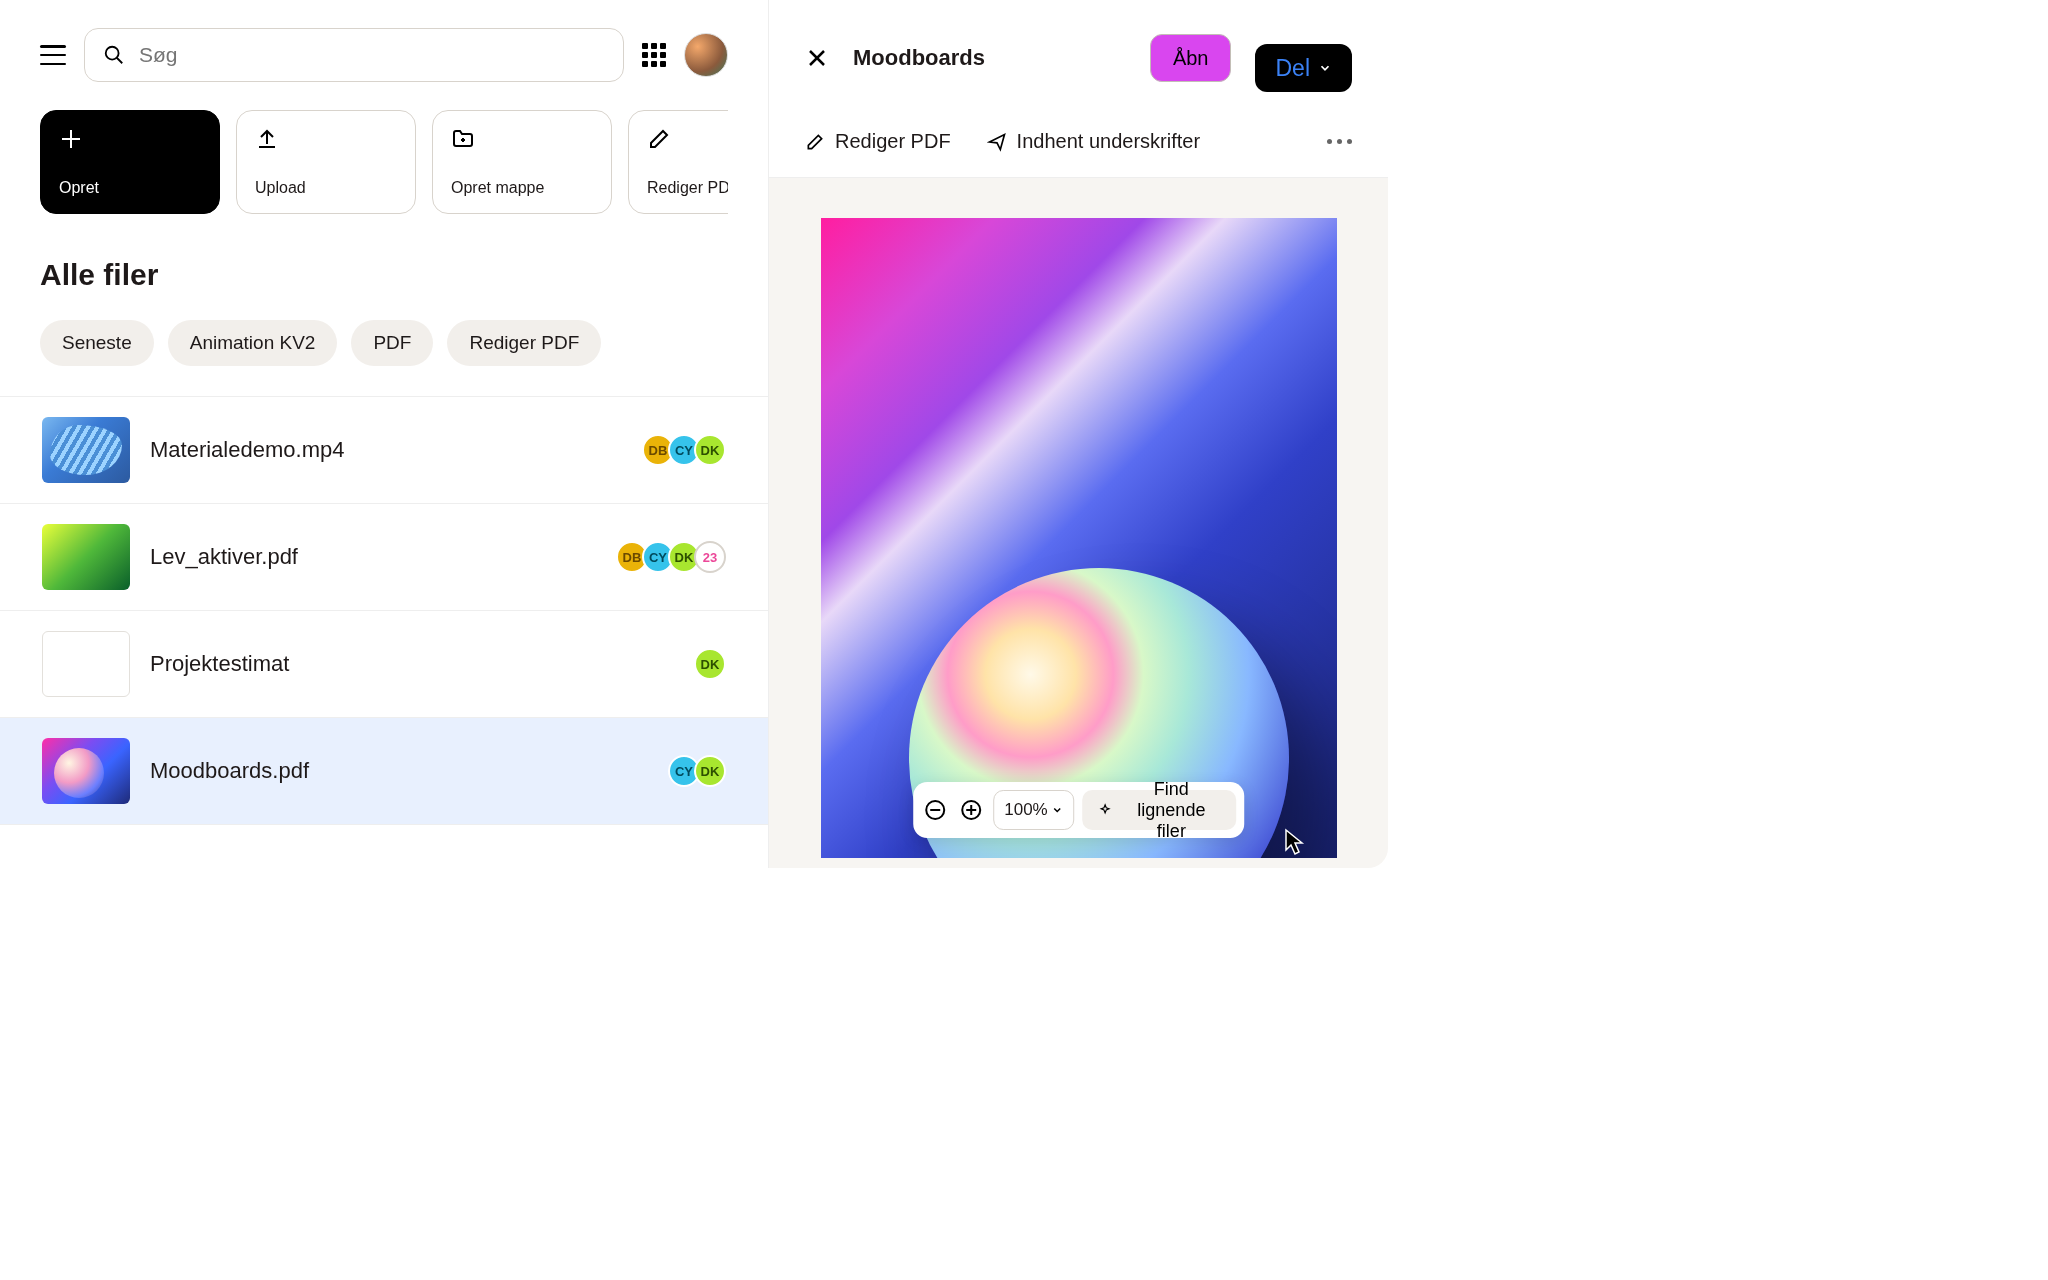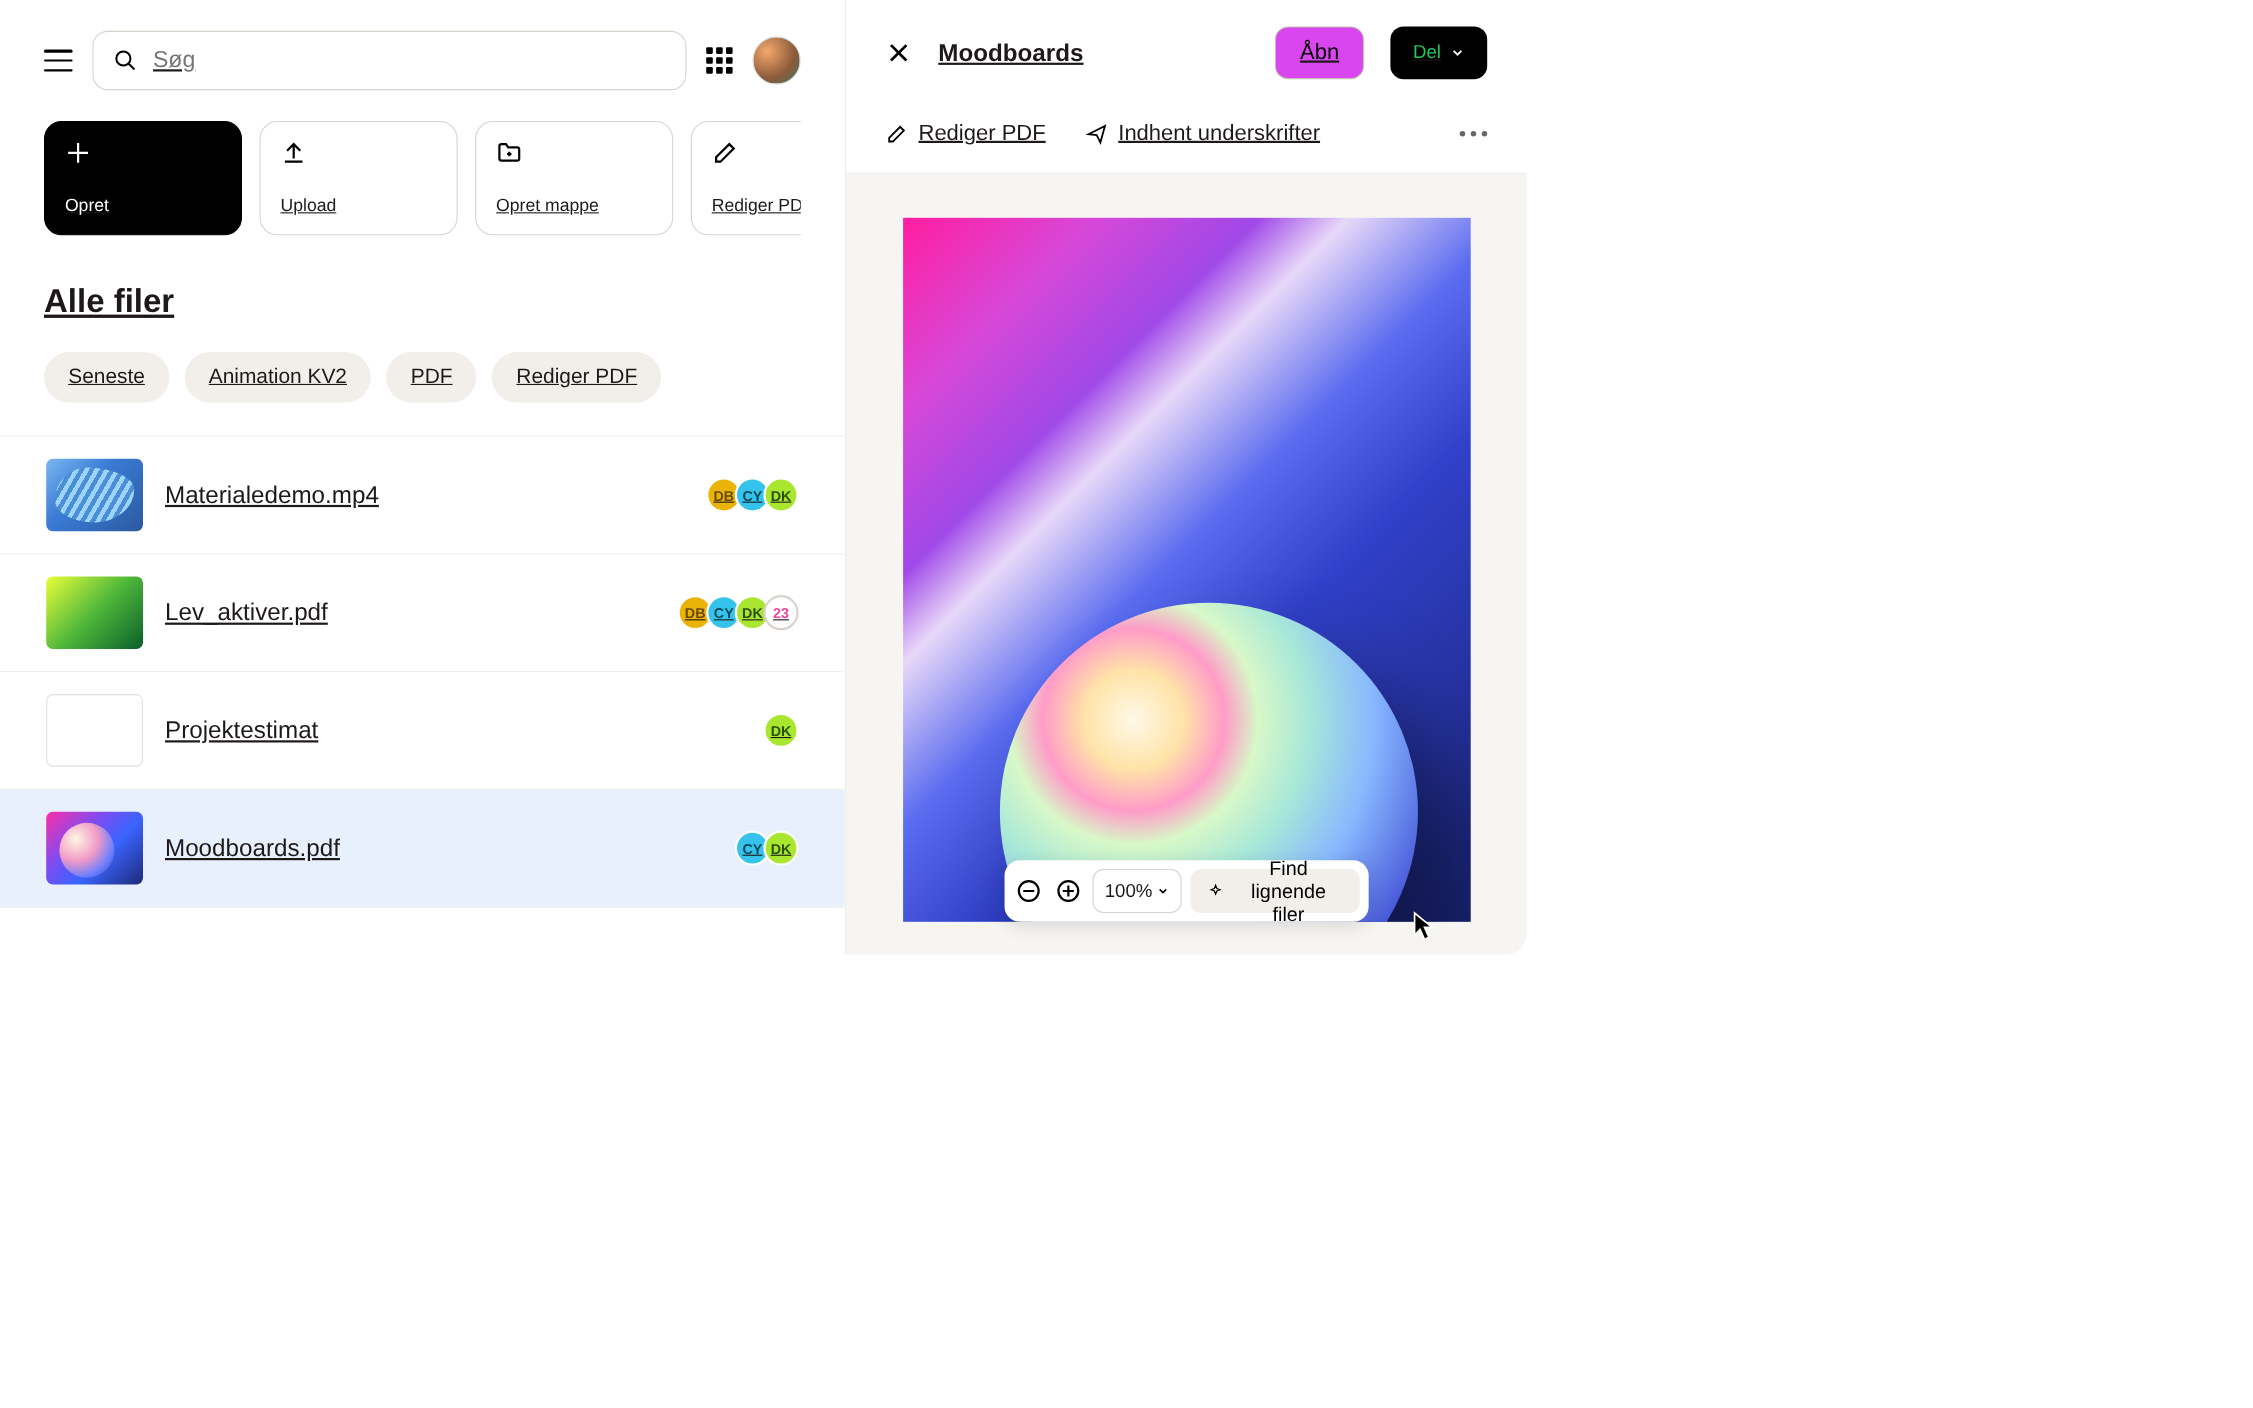--- a/index.html
+++ b/index.html
@@ -1,17 +1,17 @@
 <!DOCTYPE html>
 <html><head>
 <meta charset="utf-8">
 <style>
 * { box-sizing: border-box; margin: 0; padding: 0; }
 body { font-family: -apple-system, BlinkMacSystemFont, "Segoe UI", Helvetica, Arial, sans-serif; background: #fff; color: #1e1919; height: 868px; width: 1388px; overflow: hidden; border-radius: 20px; }
-.app { display: flex; height: 100%; text-decoration: underline; }
+.app { display: flex; height: 100%; }
 .left { flex: 1; padding: 28px 40px 0 40px; display: flex; flex-direction: column; overflow: hidden; }
 .right { width: 620px; border-left: 1px solid #eee; display: flex; flex-direction: column; background: #fff; }
 
 .topbar { display: flex; align-items: center; gap: 18px; margin-bottom: 28px; }
 .hamburger { width: 26px; height: 20px; display: flex; flex-direction: column; justify-content: space-between; cursor: pointer; }
 .hamburger span { height: 2.5px; background: #000; border-radius: 2px; }
 .search { flex: 1; height: 54px; border: 1px solid #d8d3cc; border-radius: 14px; display: flex; align-items: center; padding: 0 18px; gap: 14px; }
 .search input { border: none; outline: none; font-size: 21px; flex: 1; color: #999; background: transparent; }
 .apps-grid { width: 24px; height: 24px; display: grid; grid-template-columns: repeat(3,1fr); grid-template-rows: repeat(3,1fr); gap: 3px; }
 .apps-grid div { background: #000; border-radius: 1px; }
@@ -44,21 +44,21 @@
 .badge:first-child { margin-left: 0; }
 .b-orange { background: #eab308; color: #6b4a00; }
 .b-blue { background: #36c3eb; color: #004a5c; }
 .b-green { background: #a8e62f; color: #2d5000; }
 .b-white { background: #fff; color: #ec4899; border: 2px solid #d8d3cc; }
 
 .right-header { display: flex; align-items: center; gap: 24px; padding: 24px 36px; }
 .close { width: 24px; height: 24px; cursor: pointer; }
 .right-title { flex: 1; font-size: 22px; font-weight: 600; }
 .btn-open { height: 48px; padding: 0 22px; border: 1px solid #c3beb6; border-radius: 12px; font-size: 20px; font-weight: 500; background: #d946ef; cursor: pointer; }
-.btn-share { height: 48px; padding: 0 20px; border: none; border-radius: 12px; font-size: 17px; font-weight: 500; background: #000; color: #22c55e; cursor: pointer; display: flex; align-items: center; gap: 8px; }
+.btn-share { height: 48px; padding: 0 20px; border: none; border-radius: 12px; font-size: 23px; font-weight: 500; background: #000; color: #3b82f6; cursor: pointer; display: flex; align-items: center; gap: 8px; margin-top: 20px; }
 .right-tools { display: flex; align-items: center; gap: 36px; padding: 14px 36px 24px; border-bottom: 1px solid #eee; }
 .tool { display: flex; align-items: center; gap: 10px; font-size: 20px; font-weight: 500; cursor: pointer; }
 .more-dots { margin-left: auto; display: flex; gap: 5px; cursor: pointer; }
 .more-dots span { width: 5px; height: 5px; border-radius: 50%; background: #666; }
 
 .preview-area { flex: 1; background: #f7f5f2; display: flex; align-items: flex-start; justify-content: center; padding: 40px 0 0; position: relative; overflow: hidden; }
 .preview-img { width: 516px; height: 640px; background: linear-gradient(135deg, #ff1ea0 0%, #d847d8 15%, #a048e8 28%, #e8d8f8 35%, #5a6cf0 48%, #3040c8 62%, #1a2478 100%); position: relative; overflow: hidden; }
 .sphere { position: absolute; left: 88px; bottom: -90px; width: 380px; height: 380px; border-radius: 50%; background: radial-gradient(circle at 32% 28%, #fff9e8 0%, #ffe3a8 12%, #ff9cc8 22%, #d8f8c8 30%, #a8e8d8 42%, #88b8ff 58%, #4858d8 78%, #1a2478 100%); box-shadow: 40px 60px 80px rgba(0,0,0,0.45); }
 
 .zoom-bar { position: absolute; bottom: 30px; left: 50%; transform: translateX(-50%); background: #fff; border-radius: 14px; padding: 8px; display: flex; align-items: center; gap: 8px; box-shadow: 0 4px 16px rgba(0,0,0,0.12); }

